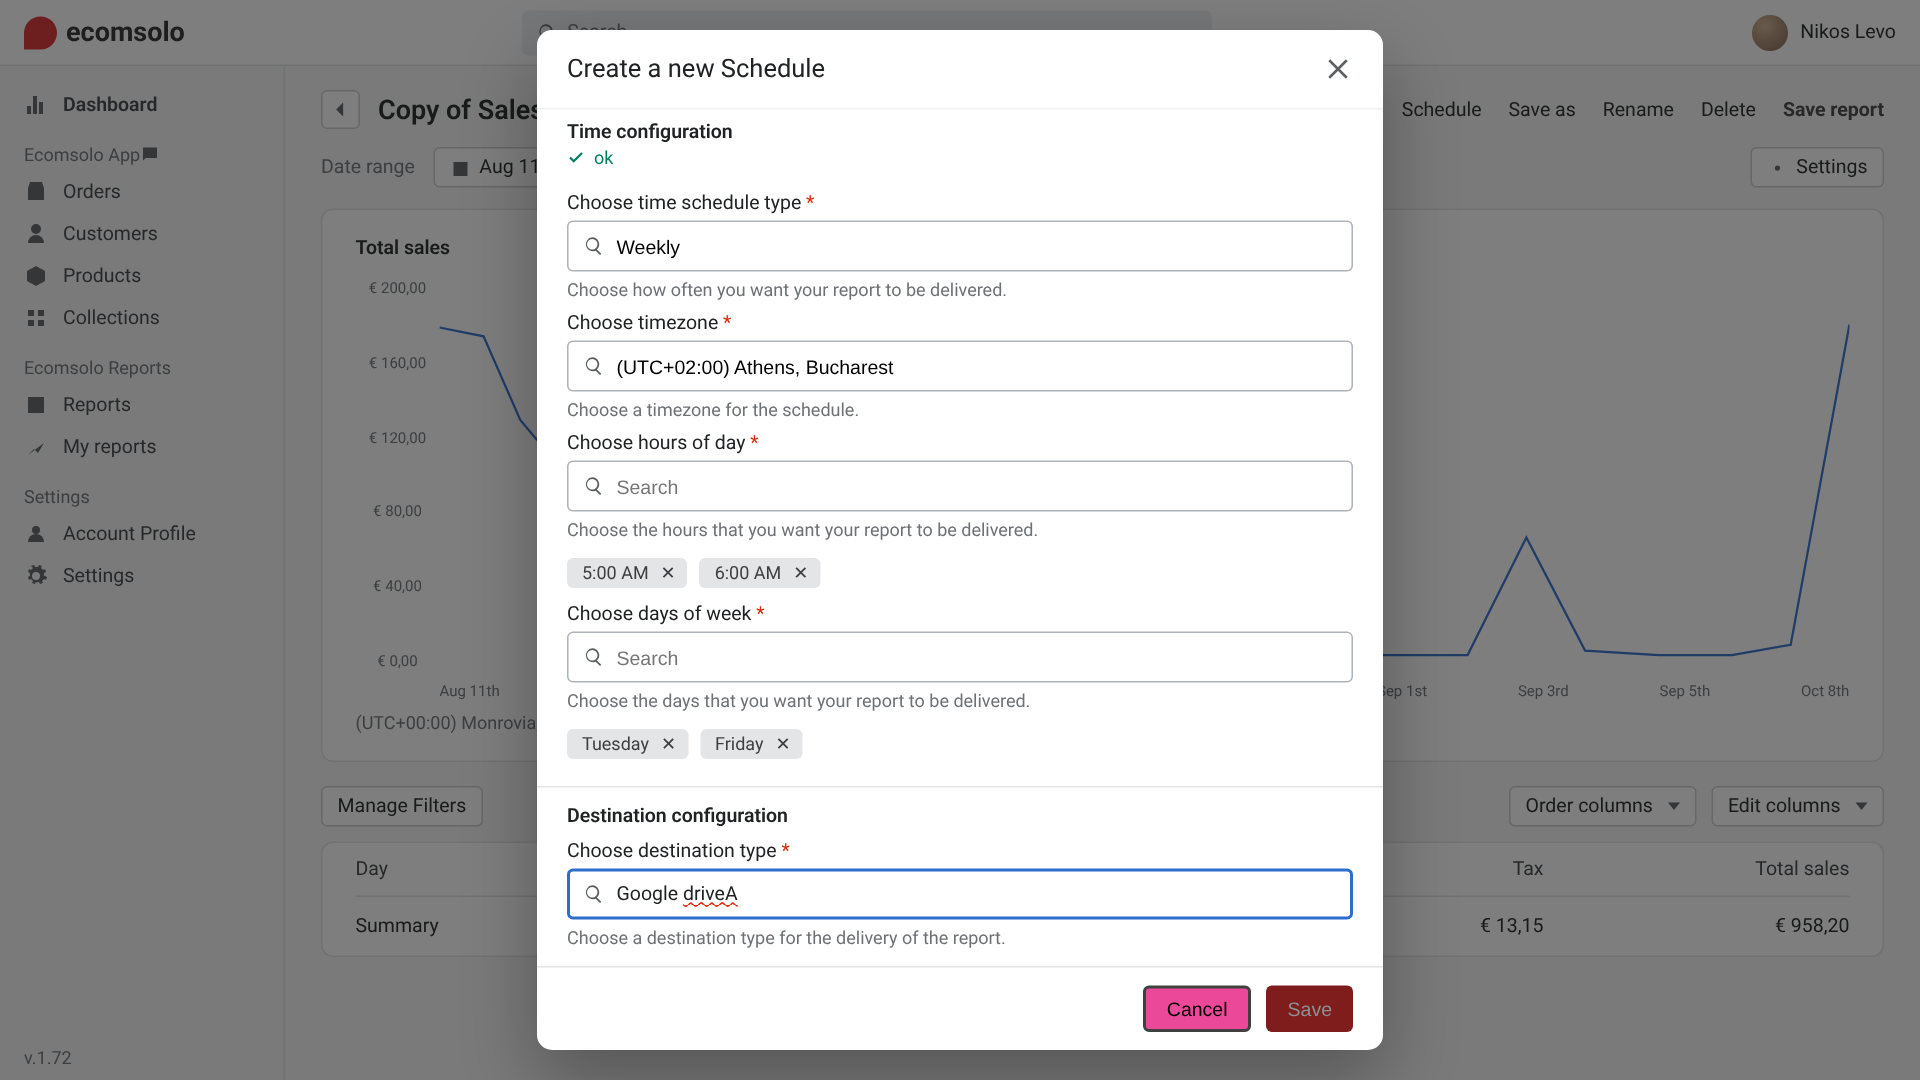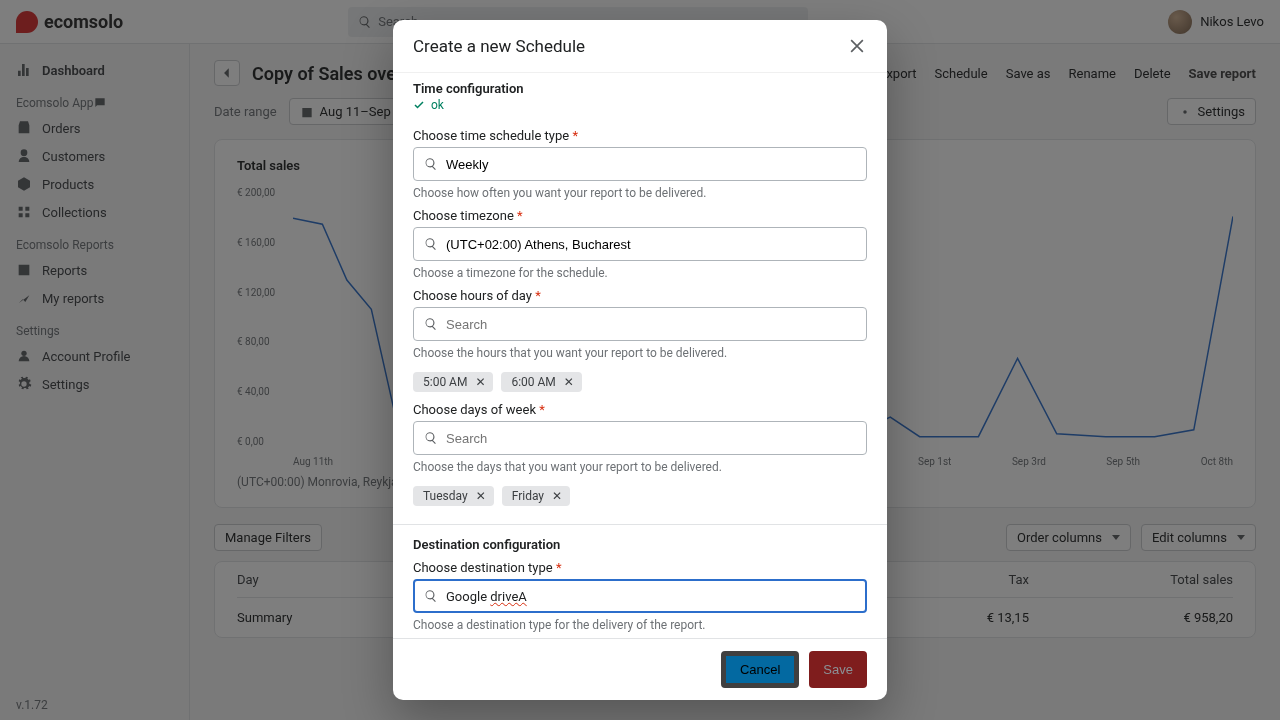--- a/index.html
+++ b/index.html
@@ -24,35 +24,35 @@
 .page-actions { display: flex; gap: 18px; font-size: 13px; color: #202223; }
 .page-actions span { cursor: pointer; }
 .page-actions .disabled { color: #404040; font-weight: bold; }
 .filters-row { display: flex; align-items: center; gap: 12px; margin-bottom: 14px; }
 .date-range-label { color: #6d7175; }
 .pill { border: 1px solid #c9cccf; border-radius: 4px; padding: 5px 10px; background: #fff; display: flex; align-items: center; gap: 6px; font-size: 13px; }
 .settings-btn { margin-left: auto; }
 .card { background: #fff; border: 1px solid #e1e3e5; border-radius: 8px; padding: 18px 22px; margin-bottom: 16px; }
 .chart-title { font-weight: 600; margin-bottom: 14px; }
 .chart-area { position: relative; height: 280px; }
-.y-labels { position: absolute; left: 0; top: 0; bottom: 20px; width: 56px; display: flex; flex-direction: column; justify-content: space-between; font-size: 10px; color: #6d7175; text-align: left; }
+.y-labels { position: absolute; left: 0; top: 0; bottom: 20px; width: 56px; display: flex; flex-direction: column; justify-content: space-between; font-size: 10px; color: #6d7175; text-align: center; }
 .chart-svg { position: absolute; left: 56px; right: 0; top: 0; bottom: 20px; }
 .x-labels { position: absolute; left: 56px; right: 0; bottom: 0; display: flex; justify-content: space-between; font-size: 10px; color: #6d7175; }
 .tz-note { font-size: 12px; color: #6d7175; margin-top: 8px; }
 .columns-row { display: flex; gap: 10px; align-items: center; margin-bottom: 10px; }
 .columns-row .right { margin-left: auto; display: flex; gap: 10px; }
 .table-head { display: flex; padding: 10px 0; font-size: 13px; color: #3c3f42; border-bottom: 1px solid #e1e3e5; }
 .col-day { width: 180px; display: flex; align-items: center; gap: 4px; }
 .col-r { flex: 1; text-align: right; }
 .table-row { display: flex; padding: 12px 0; font-size: 13px; }
 .icon16 { width: 16px; height: 16px; fill: #5c5f62; flex-shrink: 0; }
 .icon14 { width: 14px; height: 14px; fill: #5c5f62; }
 
 .overlay { position: absolute; inset: 0; background: rgba(20, 20, 20, 0.55); display: flex; align-items: center; justify-content: center; }
-.modal { width: 494px; background: #fff; border-radius: 10px; box-shadow: 0 20px 50px rgba(0,0,0,0.3); display: flex; flex-direction: column; max-height: 680px; }
+.modal { width: 564px; background: #fff; border-radius: 10px; box-shadow: 0 20px 50px rgba(0,0,0,0.3); display: flex; flex-direction: column; max-height: 680px; }
 .modal-head { padding: 16px 20px; display: flex; align-items: center; justify-content: space-between; }
 .modal-title { font-size: 17px; }
 .close-x { width: 20px; height: 20px; cursor: pointer; }
 .modal-body { padding: 2px 0 16px; overflow-y: auto; position: relative; border-top: 1px solid #f0f0f0; }
 .modal-body::-webkit-scrollbar { width: 8px; }
 .modal-body::-webkit-scrollbar-thumb { background: #c4c4c4; border-radius: 4px; }
 .modal-section-title { font-weight: 600; font-size: 13px; padding: 6px 20px 2px; }
 .ok-row { display: flex; align-items: center; gap: 6px; padding: 0 20px 10px; font-size: 12px; color: #008060; }
 .field-group { padding: 6px 20px 2px; }
 .field-label { font-size: 13px; color: #202223; margin-bottom: 4px; }
@@ -60,21 +60,21 @@
 .field-input { display: flex; align-items: center; border: 1px solid #aeb4b9; border-radius: 4px; padding: 0 10px; height: 34px; background: #fff; gap: 8px; }
 .field-input.focus { border: 2px solid #2c6ecb; padding: 0 9px; }
 .field-input input { border: none; outline: none; flex: 1; font-size: 13px; background: transparent; }
 .field-help { font-size: 12px; color: #6d7175; margin-top: 5px; }
 .chips { display: flex; gap: 8px; padding: 10px 20px 4px; flex-wrap: wrap; }
 .chip { background: #e4e5e7; border-radius: 4px; padding: 3px 6px 3px 10px; font-size: 12px; display: flex; align-items: center; gap: 6px; color: #3c3f42; }
 .chip-x { width: 14px; height: 14px; display:flex; align-items:center; justify-content:center; cursor: pointer; }
 .modal-divider { border-top: 1px solid #e1e3e5; margin: 14px 0 6px; }
 .modal-footer { padding: 12px 20px; display: flex; justify-content: flex-end; gap: 10px; border-top: 1px solid #e1e3e5; }
 .btn { padding: 6px 14px; border-radius: 4px; font-size: 13px; cursor: pointer; }
-.btn-cancel { border: 5px solid #404040; background: #0369a1; }
+.btn-cancel { border: 2px solid #404040; background: #ec4899; }
 .btn-save { border: none; background: #7f1d1d; color: #8c9196; }
 .chev { display: inline-block; width: 0; height: 0; border-left: 4px solid transparent; border-right: 4px solid transparent; border-top: 5px solid #5c5f62; margin-left: 4px; }
 .spell { text-decoration: underline wavy #d72c0d; text-decoration-thickness: 1px; }
 </style>
 </head>
 <body>
 
 <div class="topbar">
   <div class="logo">
     <div class="logo-mark"></div>

